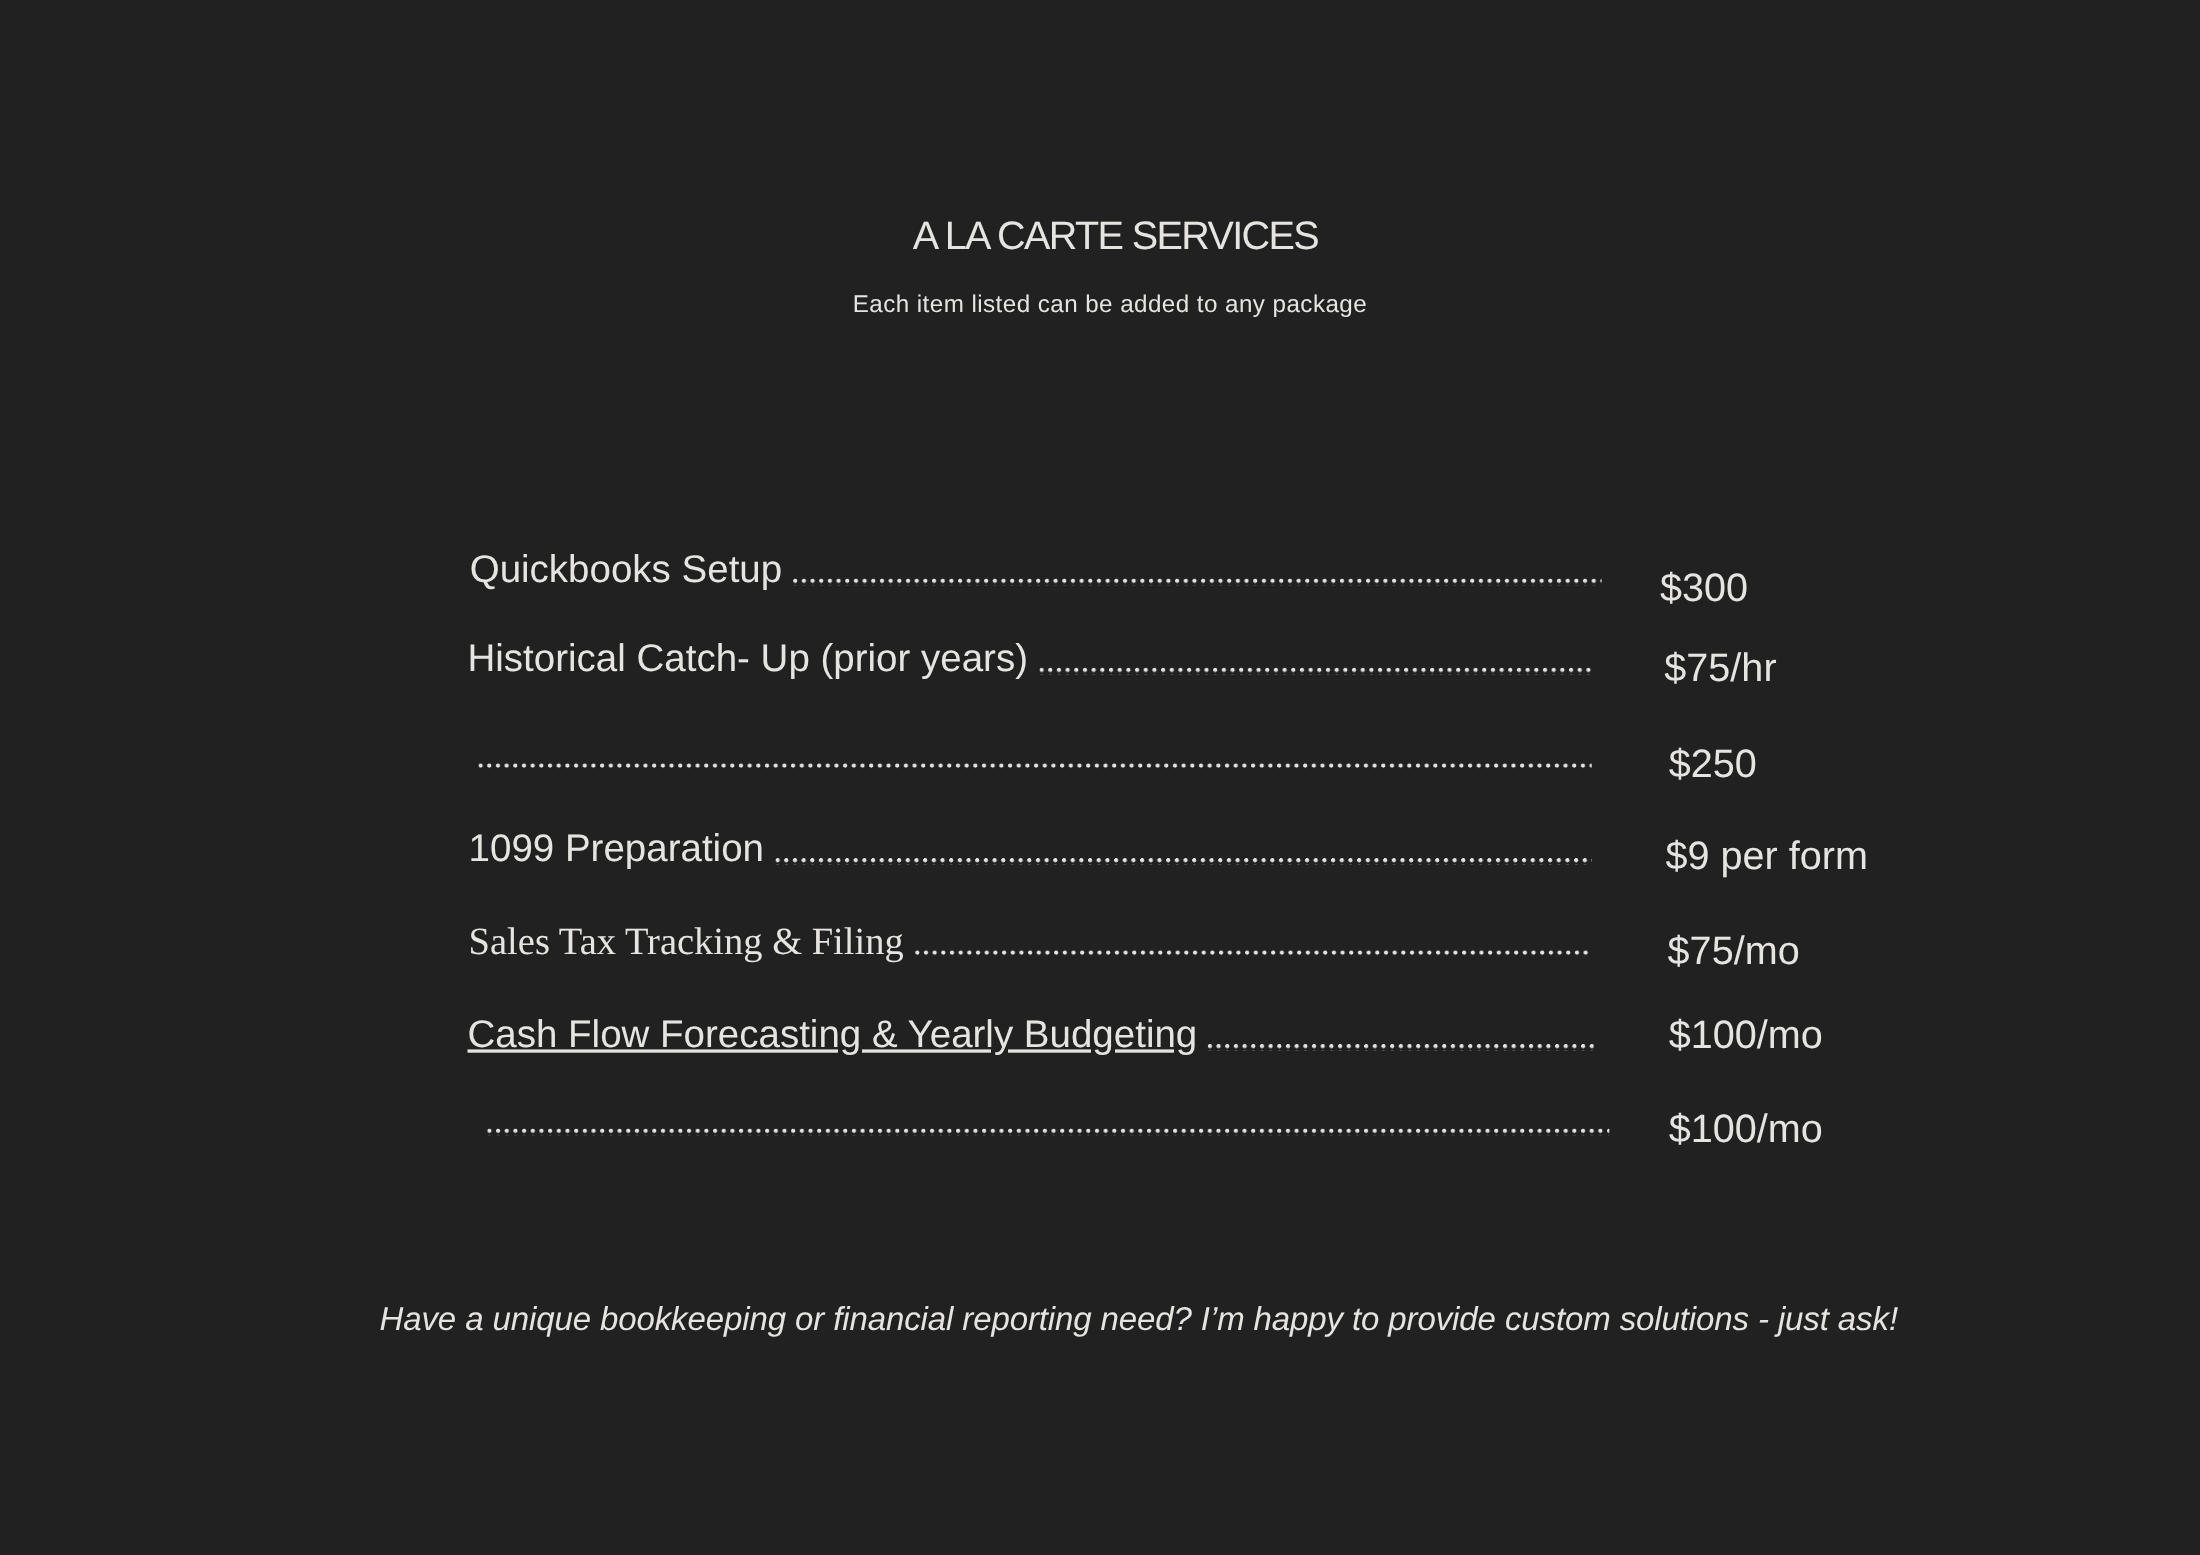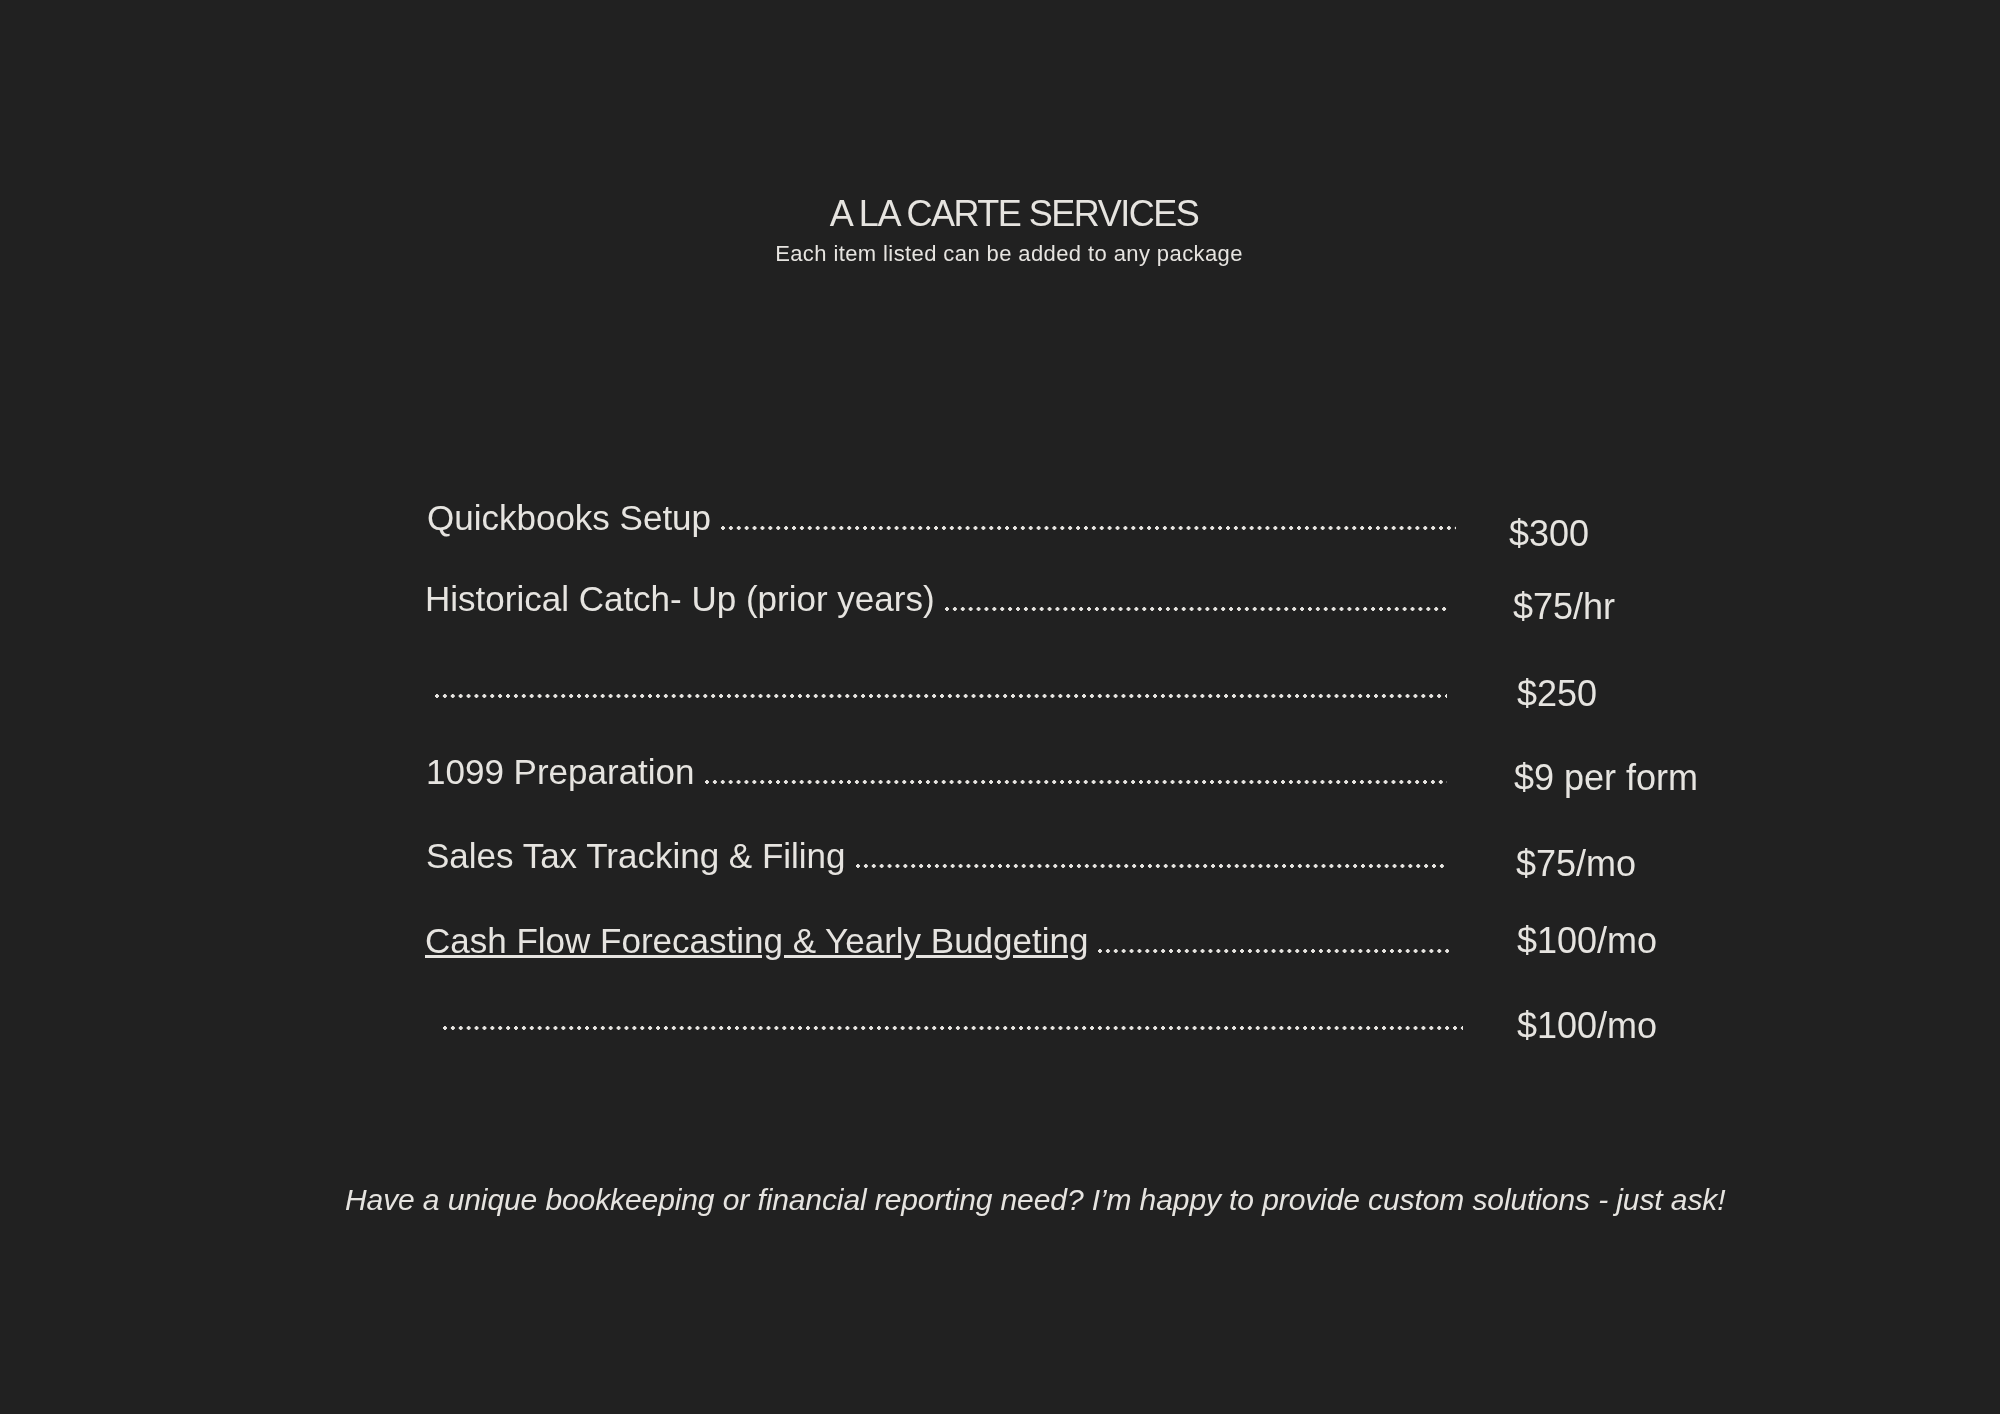--- a/index.html
+++ b/index.html
@@ -11,21 +11,21 @@
     font-family: "Liberation Sans", sans-serif;
   }
   .title {
     position: absolute; left: 0; width: 2000px; top: 186px;
     padding-left: 28px; box-sizing: border-box;
     text-align: center;
     font-size: 36px; line-height: 56px; letter-spacing: -1.5px;
     font-weight: normal; margin: 0;
   }
   .subtitle {
-    position: absolute; left: 0; width: 2000px; top: 243px;
+    position: absolute; left: 0; width: 2000px; top: 266px;
     padding-left: 18px; box-sizing: border-box;
     text-align: center;
     font-size: 22px; line-height: 22px; letter-spacing: 0.4px;
   }
   .row {
     position: absolute; height: 35px;
     display: flex; align-items: flex-end;
   }
   .row .label {
     font-size: 35px; line-height: 35px; white-space: nowrap;
@@ -71,21 +71,21 @@
     <span class="dots"></span>
   </div>
   <div class="price" style="left:1517px; top:676px;">$250</div>
 
   <div class="row" style="left:426px; width:1021px; top:754px;">
     <span class="label">1099 Preparation</span>
     <span class="dots"></span>
   </div>
   <div class="price" style="left:1514px; top:760px;">$9 per form</div>
 
-  <div class="row" style="left:426px; width:1021px; top:838px;">
+  <div class="row" style="left:426px; width:1021px; top:838px;font-family:Liberation Serif, serif;">
     <span class="label">Sales Tax Tracking &amp; Filing</span>
     <span class="dots"></span>
   </div>
   <div class="price" style="left:1516px; top:846px;">$75/mo</div>
 
   <div class="row" style="left:425px; width:1024px; top:923px;text-decoration:underline;">
     <span class="label">Cash Flow Forecasting &amp; Yearly Budgeting</span>
     <span class="dots"></span>
   </div>
   <div class="price" style="left:1517px; top:923px;">$100/mo</div>

